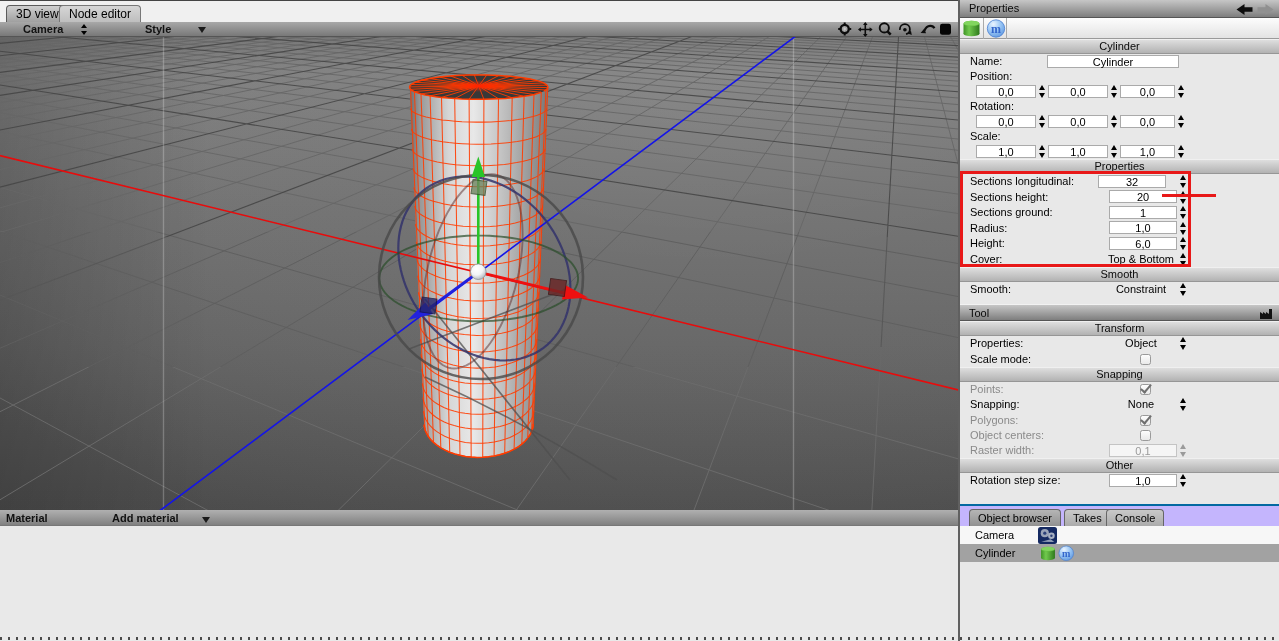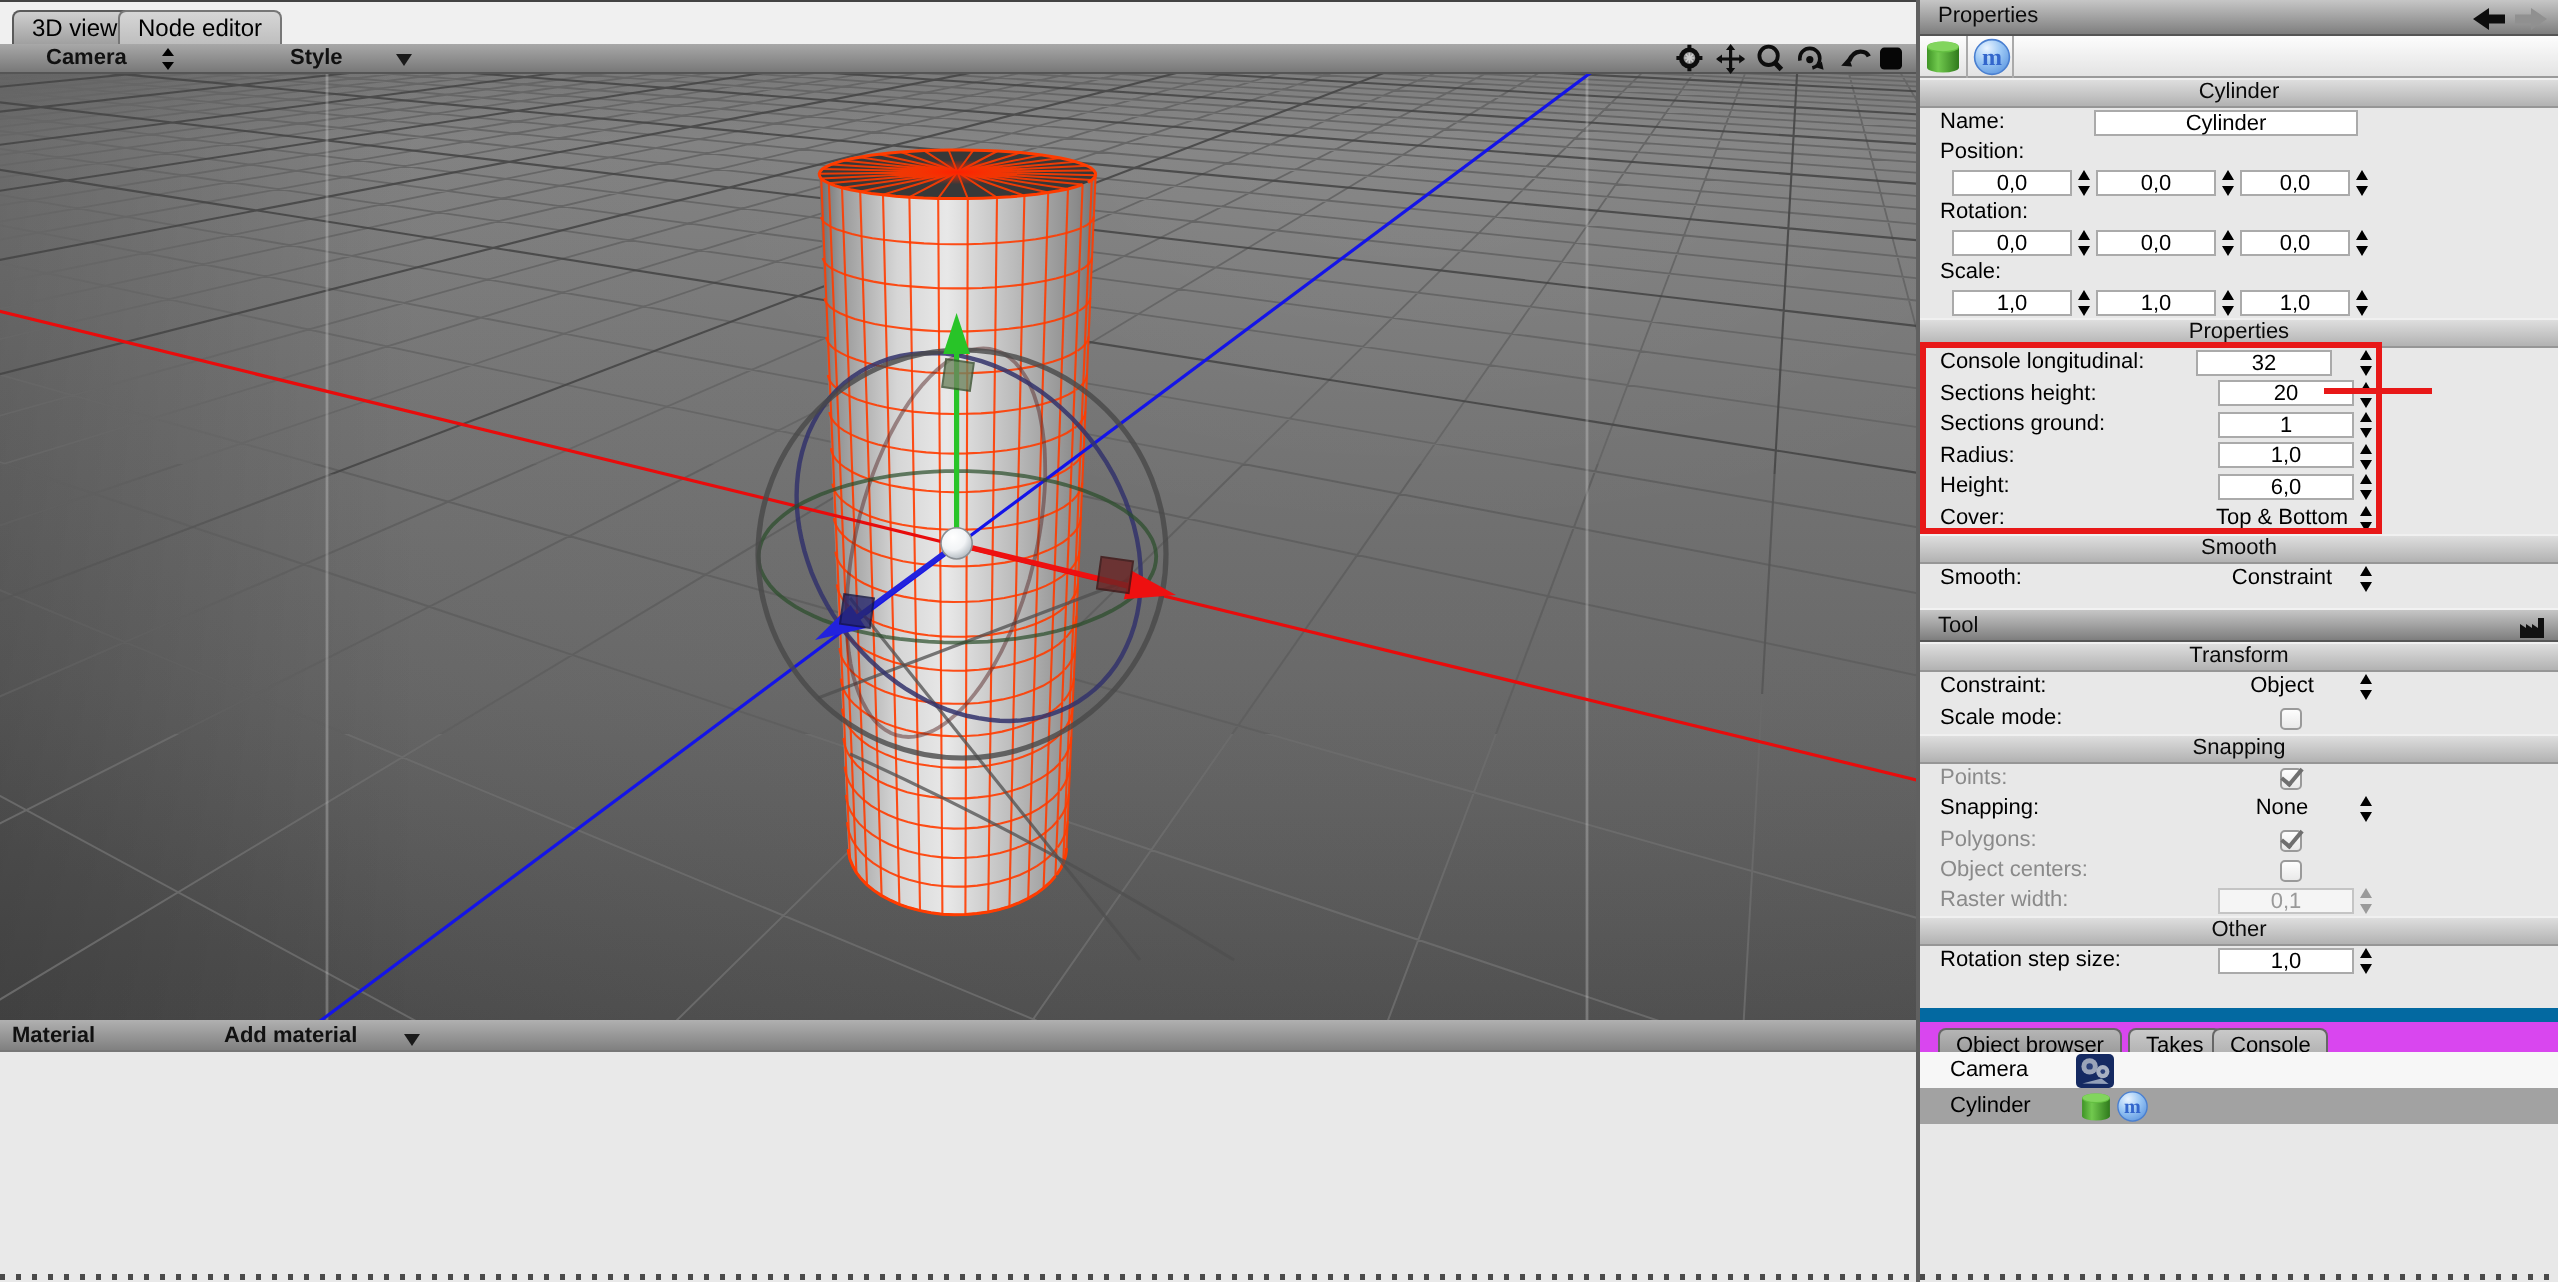--- a/index.html
+++ b/index.html
@@ -33,21 +33,21 @@
 .field{position:absolute;background:#fff;border:1px solid #aaa;height:13px;top:0.5px;font-size:11px;text-align:center;line-height:12px}
 .spin{position:absolute;width:8px;height:13px;top:1px}
 .spin:before{content:"";position:absolute;left:1px;top:0;border-left:3.5px solid transparent;border-right:3.5px solid transparent;border-bottom:5px solid #000}
 .spin:after{content:"";position:absolute;left:1px;bottom:0;border-left:3.5px solid transparent;border-right:3.5px solid transparent;border-top:5px solid #000}
 .spin.dis:before{border-bottom-color:#9a9a9a}
 .spin.dis:after{border-top-color:#9a9a9a}
 .chk{position:absolute;left:180px;top:2px;width:11px;height:11px;background:linear-gradient(#fdfdfd,#e9e9e9);border:1px solid #9a9a9a;border-radius:2.5px}
 .chk.c:before{content:"";position:absolute;left:2px;top:-3px;width:4px;height:9px;border-right:2.2px solid #6f6f6f;border-bottom:2.2px solid #6f6f6f;transform:rotate(40deg)}
 .val{position:absolute;font-size:11px}
 
-.obtabs{position:relative;width:100%;height:22px;background:#d946ef;border-top:7px solid #0369a1}
+.obtabs{position:relative;width:100%;height:22px;background:#c4b5fd;border-top:2px solid #0369a1}
 .obtab{position:absolute;top:3px;height:18px;border:1px solid #666;border-bottom:none;border-radius:4px 4px 0 0;font-size:11px;line-height:16px;padding:0 8px}
 .obtab.on{background:linear-gradient(#b5b5b5,#8f8f8f)}
 .obtab.off{background:linear-gradient(#c9c9c9,#a9a9a9)}
 .obrow{position:relative;height:18px;font-size:11px;line-height:18px}
 .obrow .nm{position:absolute;left:15px}
 .dotline{position:absolute;left:0;top:637px;width:1279px;height:3px;background-image:repeating-linear-gradient(90deg,#4a4a4a 0 2.5px,transparent 2.5px 8px)}
 .redbox{position:absolute;left:959.5px;top:171px;width:231px;height:96px;border:3.4px solid #e81818;z-index:50}
 .redline{position:absolute;left:1162px;top:193.5px;width:54px;height:3.4px;background:#e81818;z-index:50}
 </style></head>
 <body>
@@ -262,21 +262,21 @@
   <div class="row" style="height:15px">
     <span class="field" style="left:16px;width:60px">1,0</span>
       <span class="spin" style="left:78px"></span>
     <span class="field" style="left:88px;width:60px">1,0</span>
       <span class="spin" style="left:150px"></span>
     <span class="field" style="left:160px;width:55px">1,0</span>
       <span class="spin" style="left:217px"></span>
   </div>
   <div class="shead">Properties</div>
   <div class="row" style="height:15.5px">
-      <span class="lab">Console longitudinal:</span>
+      <span class="lab">Sections longitudinal:</span>
       <span class="field" style="left:138px;width:68px">32</span>
       <span class="spin" style="left:219px"></span>
     </div>
   <div class="row" style="height:15.5px">
       <span class="lab">Sections height:</span>
       <span class="field" style="left:149px;width:68px">20</span>
       <span class="spin" style="left:219px"></span>
     </div>
   <div class="row" style="height:15.5px">
       <span class="lab">Sections ground:</span>
@@ -305,21 +305,21 @@
       <span class="spin" style="left:219px"></span>
     </div>
   <div style="height:7px"></div>
   <div class="phead" style="height:17px">Tool
     <svg style="position:absolute;right:7px;top:4px" width="12" height="10" viewBox="0 0 12 10">
         <path d="M0 10V3l3 2V3l3 2V3l3 2V0h3v10z" fill="#111"></path>
       </svg>
   </div>
   <div class="shead">Transform</div>
   <div class="row" style="height:16px">
-      <span class="lab">Constraint:</span>
+      <span class="lab">Properties:</span>
       <span class="val" style="left:146px;width:70px;text-align:center">Object</span>
       <span class="spin" style="left:219px"></span>
     </div>
   <div class="row" style="height:15px">
       <span class="lab">Scale mode:</span>
       <span class="chk"></span>
     </div>
   <div class="shead">Snapping</div>
   <div class="row" style="height:15px">
       <span class="lab gray">Points:</span>

